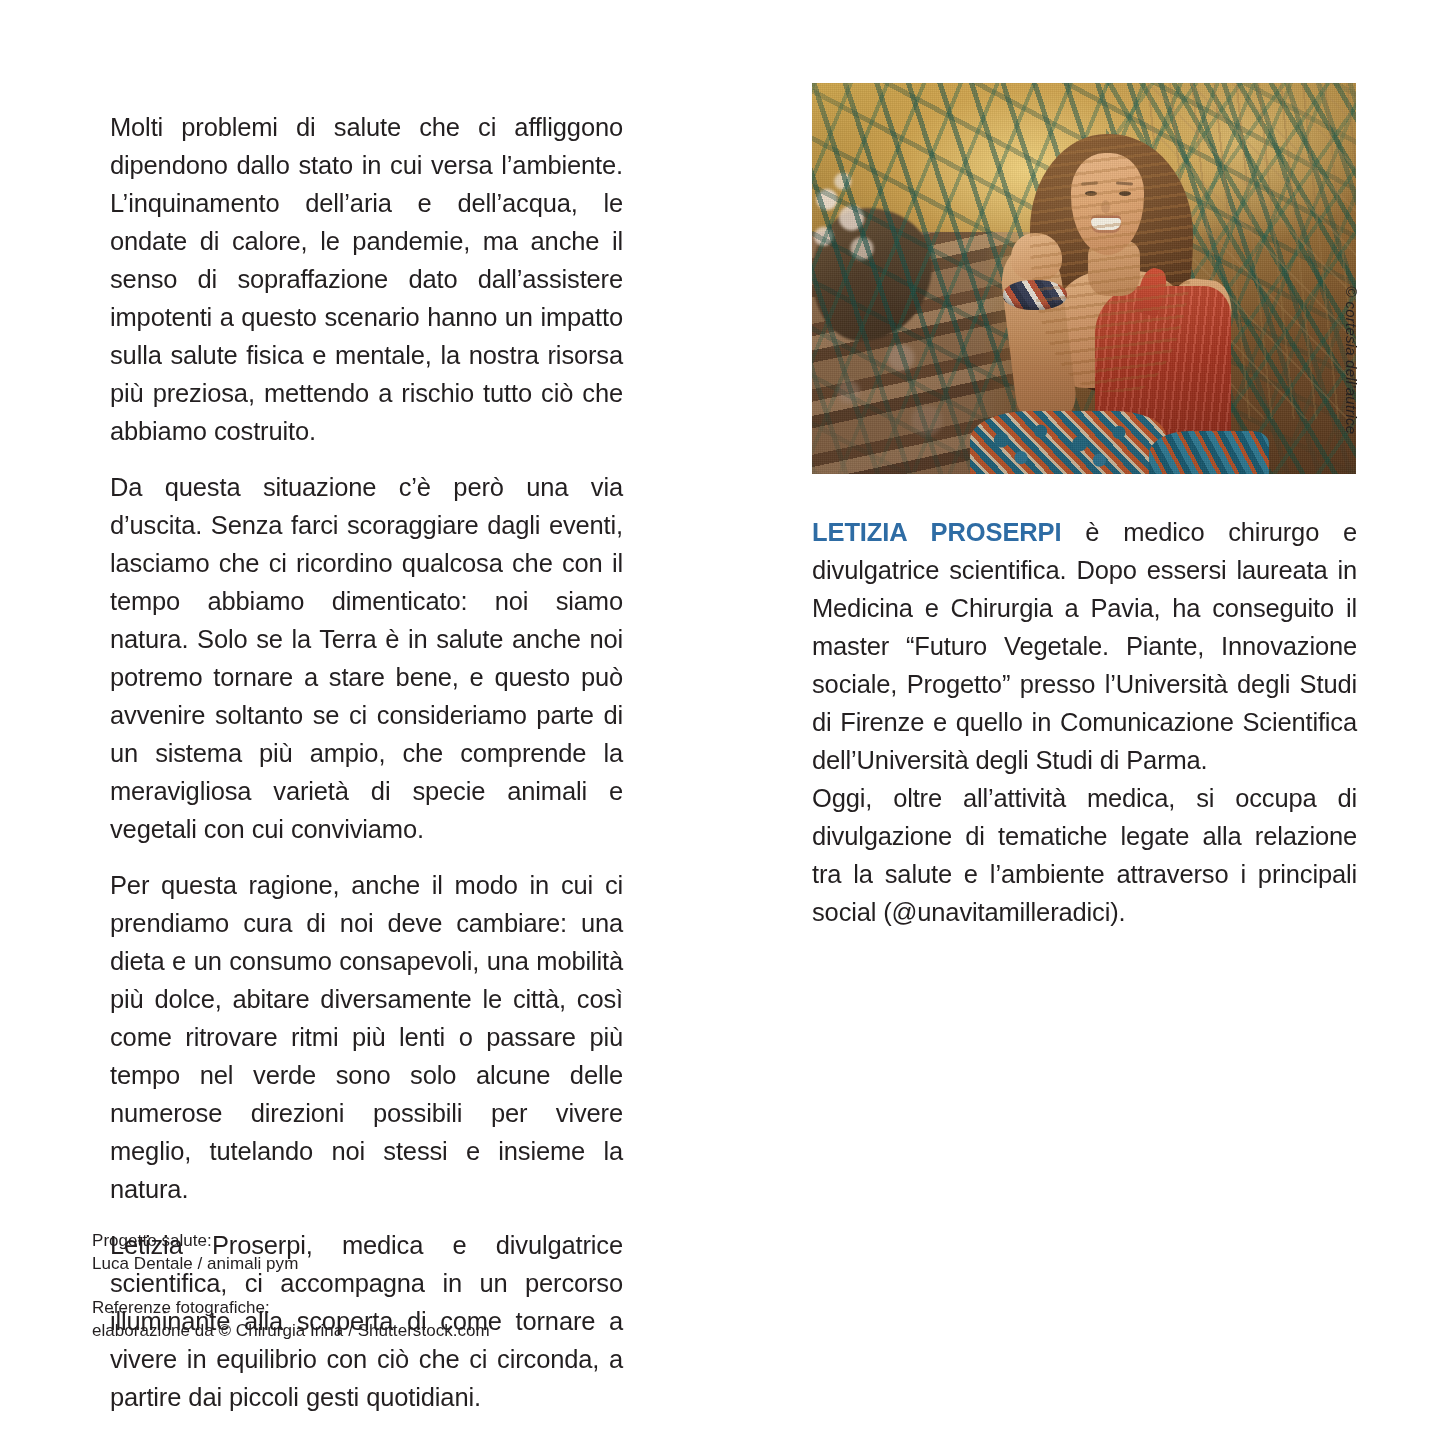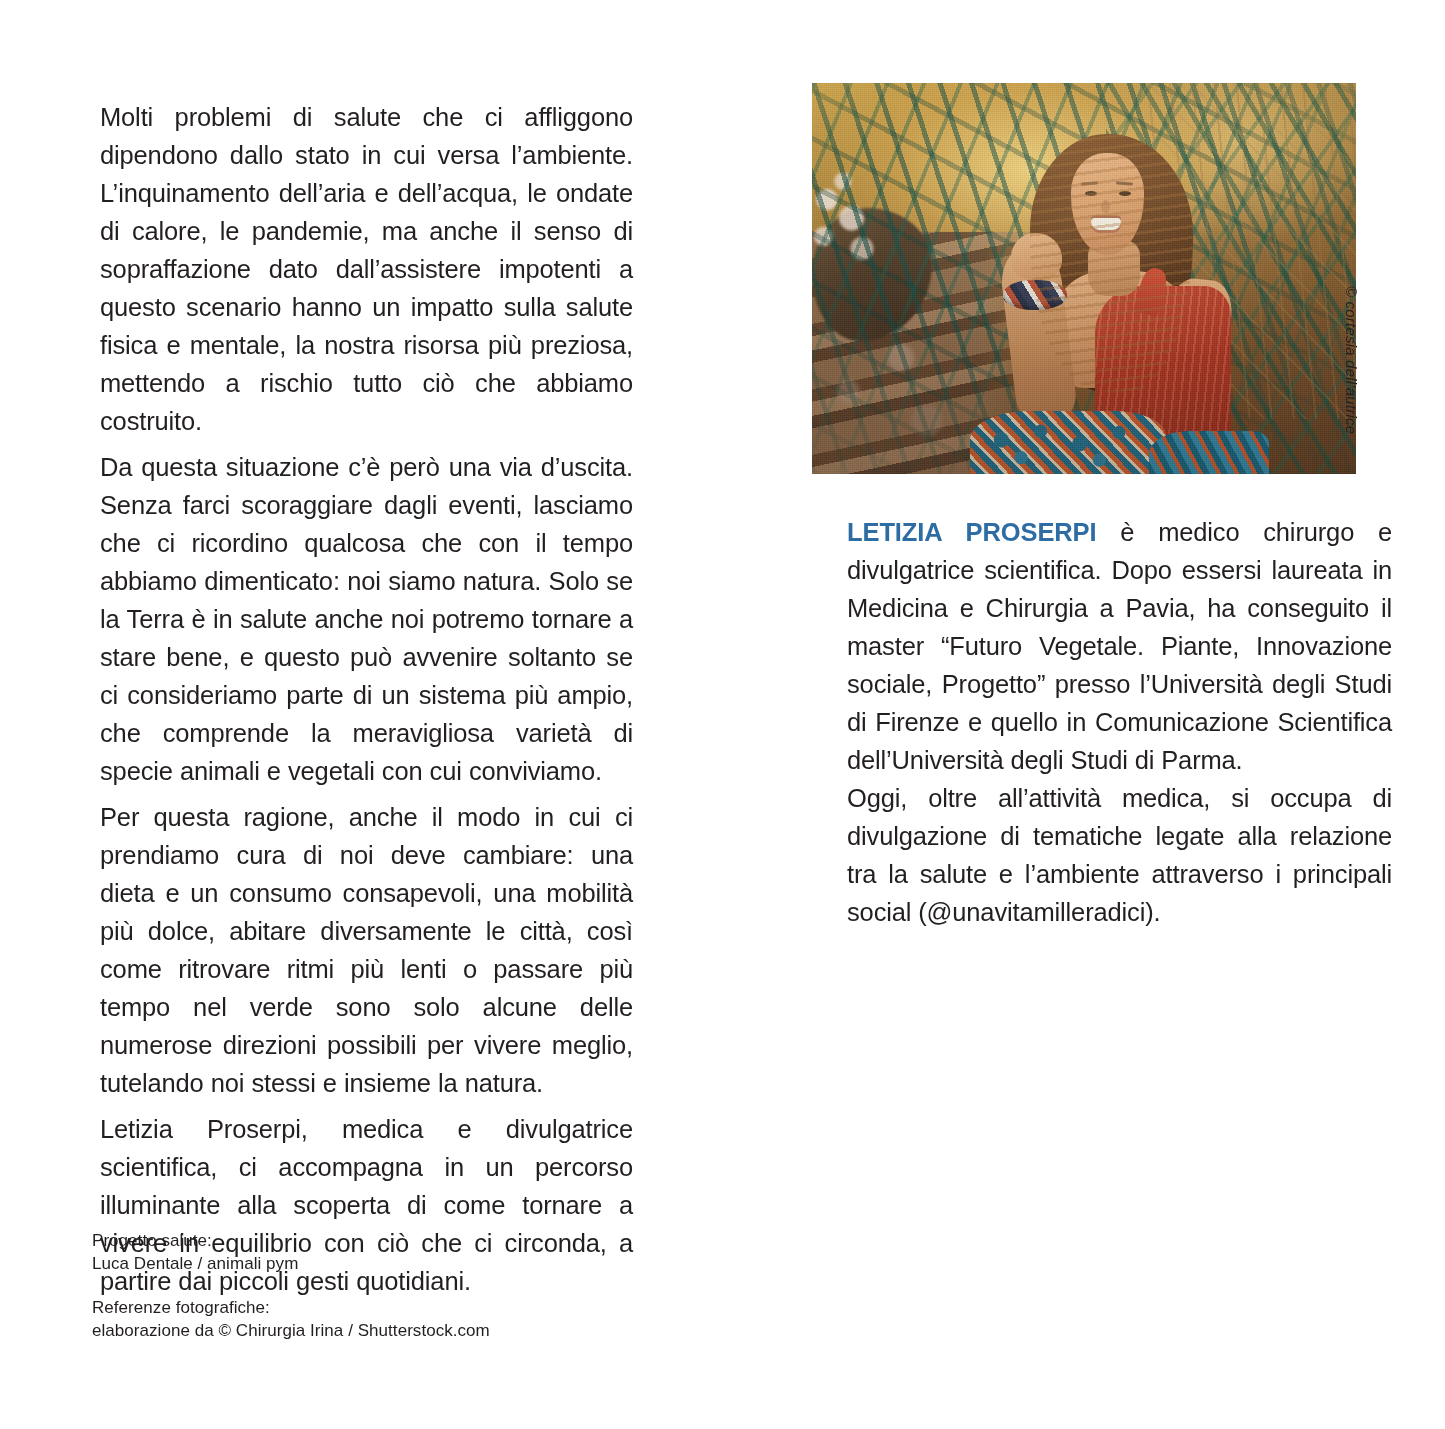--- a/index.html
+++ b/index.html
@@ -18,21 +18,21 @@
   }
 
   
   #blurb-column {
     position: absolute;
     left: 92px;
     top: 90px;
     width: 549px;
   }
   .blurb-para {
-    margin: 8px;
+    margin: 18px;
     text-align: justify;
     text-align-last: left;
     font-size: 25.5px;
     line-height: 38px;
     letter-spacing: -0.15px;
     color: #231f20;
     hyphens: manual;
     word-spacing: 0.2px;
   }
 
@@ -284,21 +284,21 @@
     color: #231f20;
     letter-spacing: 0.2px;
     white-space: nowrap;
     transform-origin: left top;
     transform: rotate(90deg);
   }
 
   
   #bio-column {
     position: absolute;
-    left: 847px;
+    left: 812px;
     top: 513px;
     width: 545px;
   }
   .bio-para {
     margin: 0;
     text-align: justify;
     text-align-last: left;
     font-size: 25.5px;
     line-height: 38px;
     letter-spacing: -0.15px;

